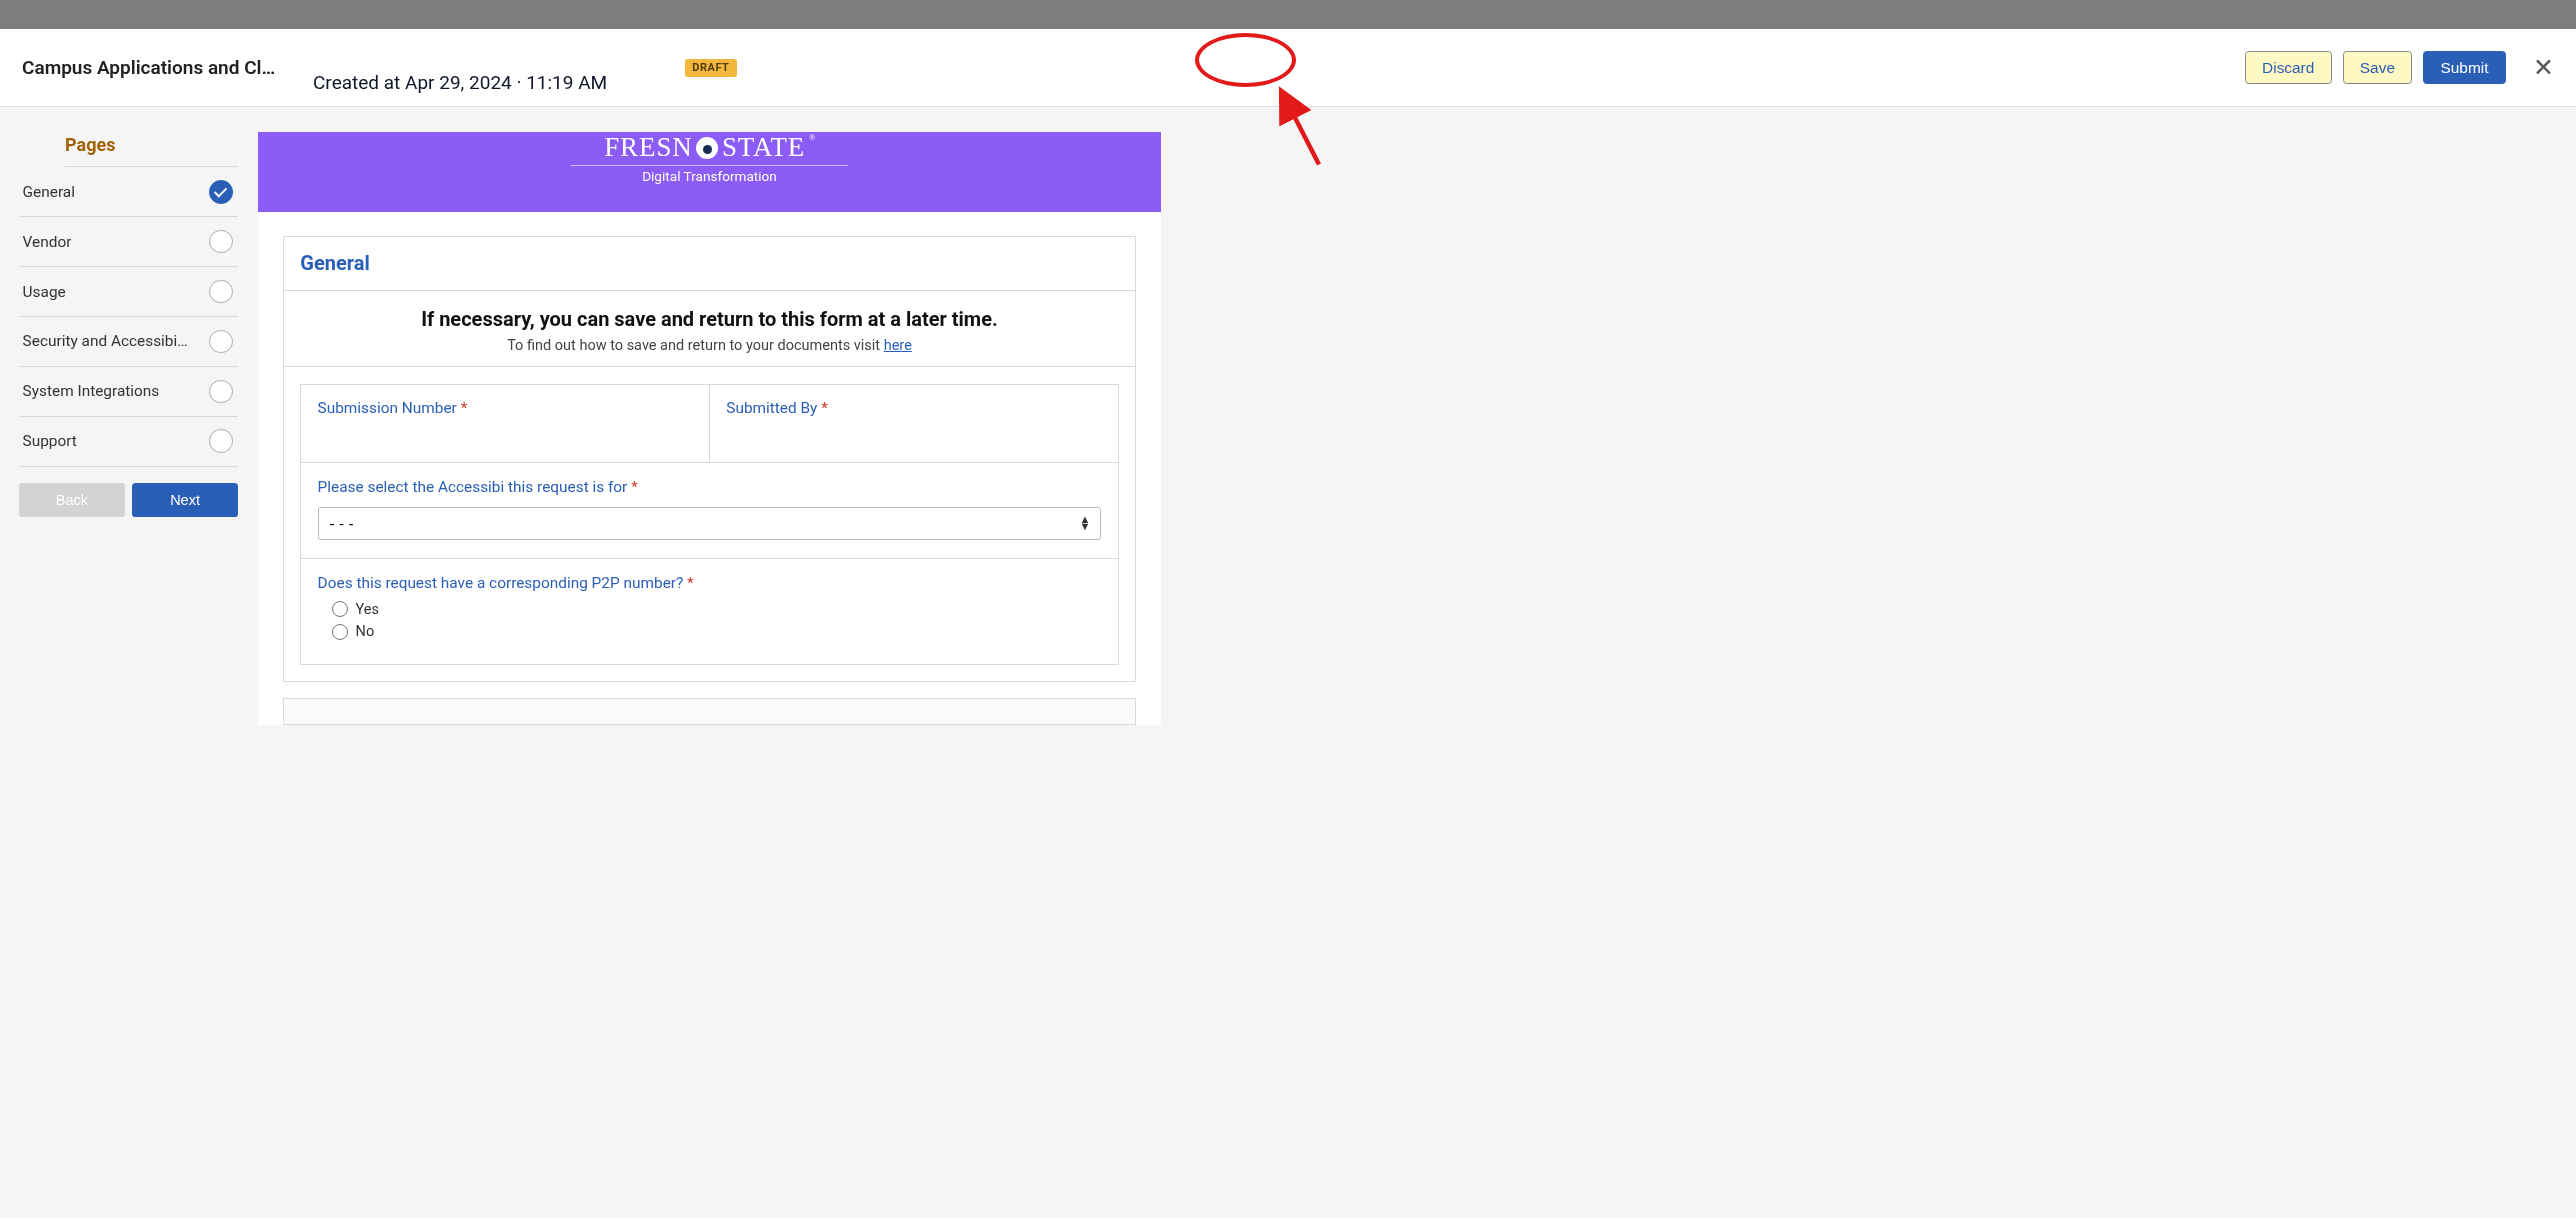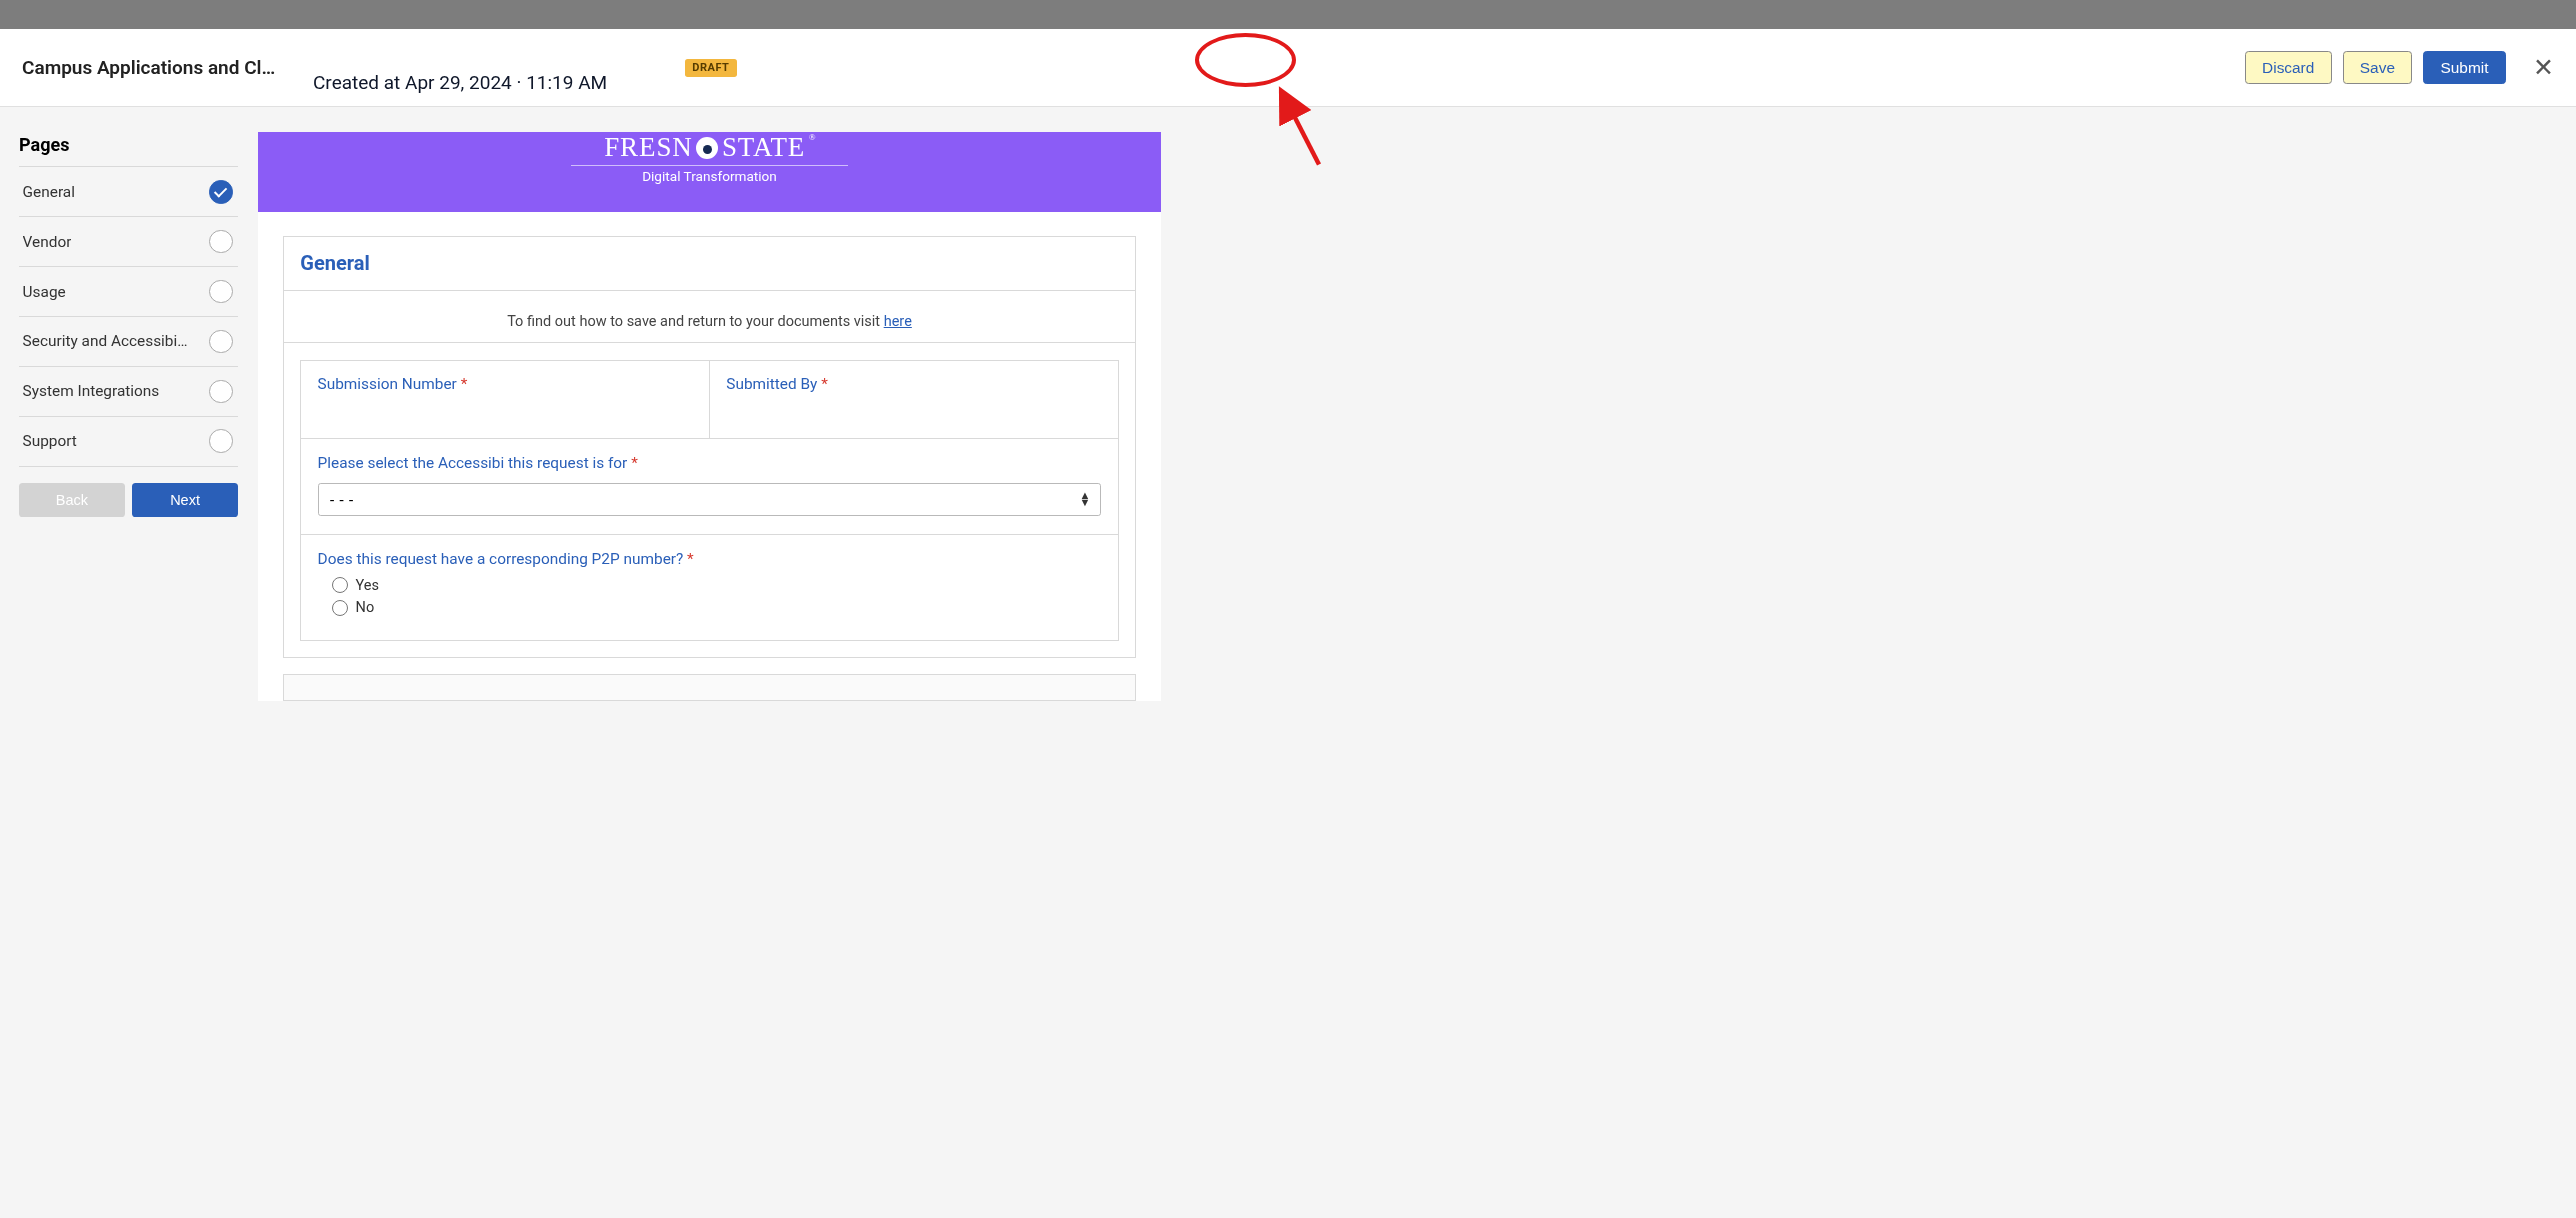--- a/index.html
+++ b/index.html
@@ -96,23 +96,24 @@
       padding: 0;
     }
     .sidebar {
       width: 238px;
       padding: 27px 0 0 19px;
       flex-shrink: 0;
     }
     .sidebar-heading {
       font-size: 18px;
       font-weight: 700;
-      color: #000000;
+      color: #a16207;
       padding-bottom: 11px;
       border-bottom: 0.9px solid #d9d9d9;
+      margin-left: 46px;
     }
     .sidebar-item {
       display: flex;
       align-items: center;
       justify-content: space-between;
       padding: 12.7px 5.4px 12.7px 3.6px;
       border-bottom: 0.9px solid #d9d9d9;
       font-size: 15.4px;
       color: #333;
       cursor: pointer;
@@ -406,20 +407,21 @@
           <span>STATE</span>
           <span style="font-size:9px; position:relative; top:-11px; left:1.8px;">®</span>
         </div>
         <div class="banner-sub">Digital Transformation</div>
       </div>
 
       <div class="form-body">
         <div class="card">
           <div class="section-title">General</div>
           <div class="instr">
+            <div class="instr-main">If necessary, you can save and return to this form at a later time.</div>
             <div class="instr-sub">
               <span>To find out how to save and return to your documents visit </span><a href="#">here</a>
             </div>
           </div>
 
           <div class="field-grid">
             <div class="row-two">
               <div class="cell">
                 <div class="flabel">
                   <span>Submission Number</span> <span class="req">*</span>

